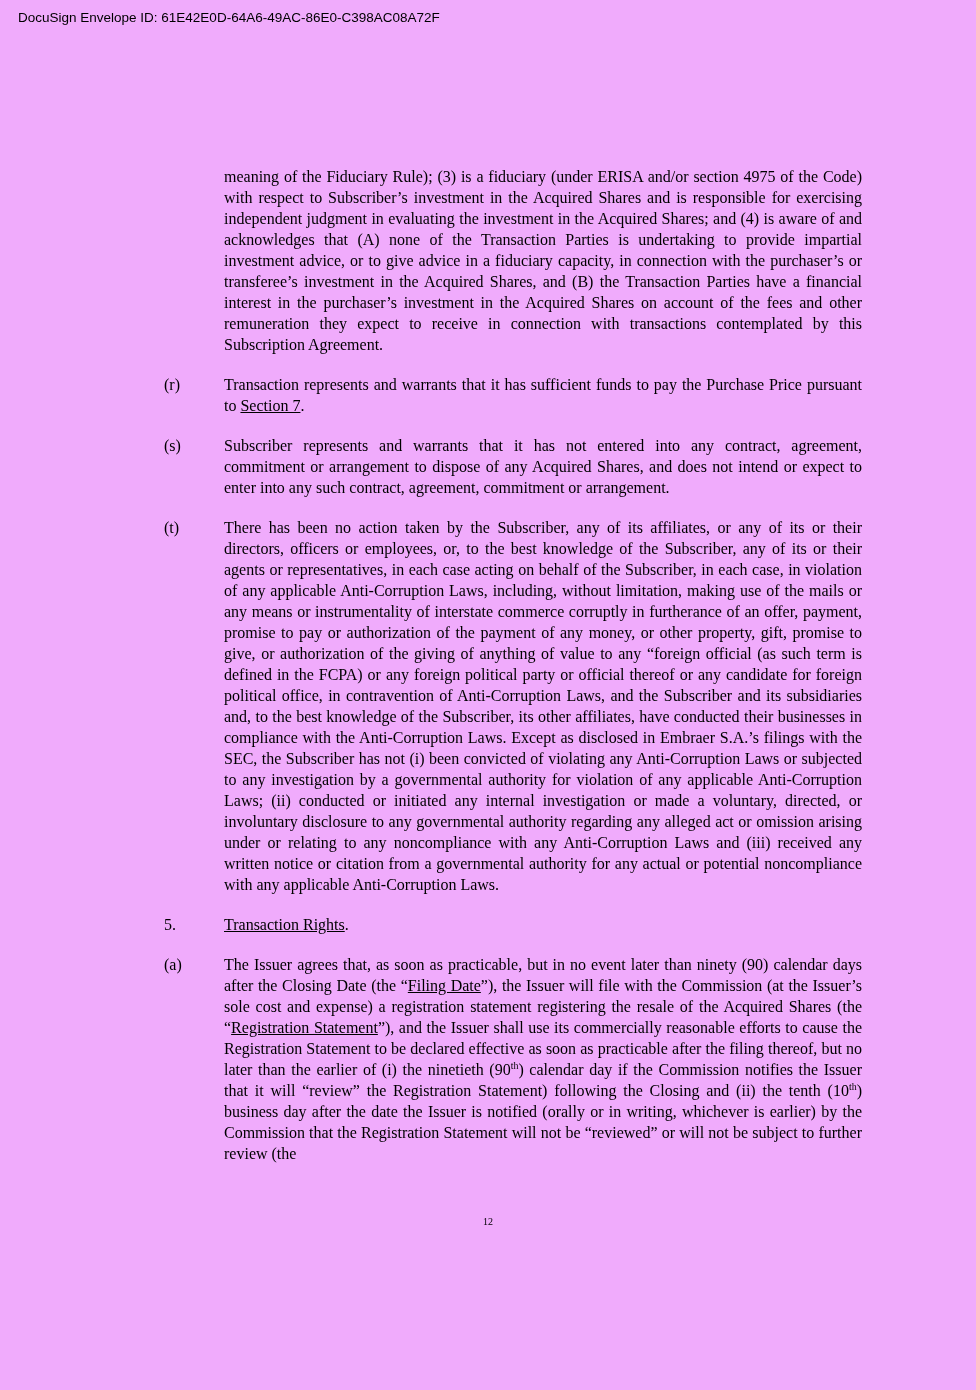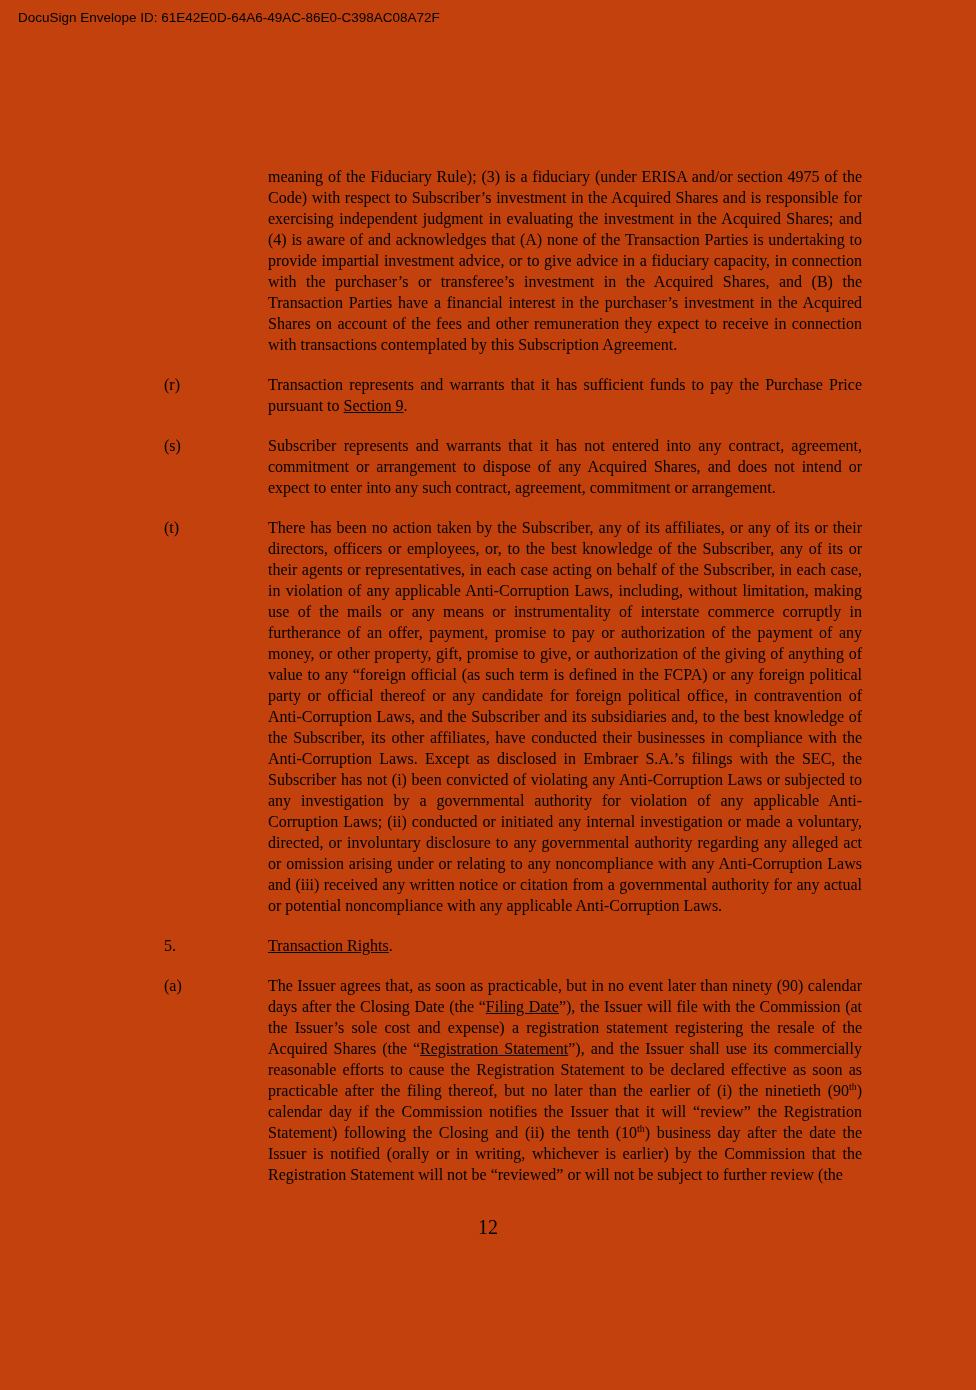--- a/index.html
+++ b/index.html
@@ -4,21 +4,21 @@
 <style>
   html, body {
     margin: 0;
     padding: 0;
     background: #ffffff;
   }
   .page {
     position: relative;
     width: 976px;
     height: 1390px;
-    background: #c2410c;
+    background: #f0abfc;
     overflow: hidden;
     font-family: "Liberation Serif", serif;
     color: #000000;
   }
   .docusign-header {
     position: absolute;
     top: 10px;
     left: 18px;
     font-family: "Liberation Sans", sans-serif;
     font-size: 13.5px;
@@ -29,21 +29,20 @@
     position: absolute;
     top: 166px;
     left: 164px;
     width: 706px;
   }
   .para {
     display: flex;
     margin: 0 8px 19px 0;
     font-size: 16px;
     line-height: 21px;
-    gap: 44px;
   }
   .para-label {
     flex: 0 0 60px;
     width: 60px;
   }
   .para-body {
     flex: 1 1 auto;
     text-align: justify;
   }
   .para.heading .para-body {
@@ -56,37 +55,37 @@
     font-size: 0.62em;
     line-height: 0;
     vertical-align: super;
   }
   .page-number {
     position: absolute;
     top: 1216px;
     left: 0;
     right: 0;
     text-align: center;
-    font-size: 20px;
+    font-size: 10px;
   }
 </style>
 </head>
 <body>
 
 <div class="page">
   <div class="docusign-header">DocuSign Envelope ID: 61E42E0D-64A6-49AC-86E0-C398AC08A72F</div>
 
   <div class="doc-body">
       <div class="para">
         <div class="para-label"></div>
         <div class="para-body"><span>meaning of the Fiduciary Rule); (3) is a fiduciary (under ERISA and/or section 4975 of the Code) with respect to Subscriber’s investment in the Acquired Shares and is responsible for exercising independent judgment in evaluating the investment in the Acquired Shares; and (4) is aware of and acknowledges that (A) none of the Transaction Parties is undertaking to provide impartial investment advice, or to give advice in a fiduciary capacity, in connection with the purchaser’s or transferee’s investment in the Acquired Shares, and (B) the Transaction Parties have a financial interest in the purchaser’s investment in the Acquired Shares on account of the fees and other remuneration they expect to receive in connection with transactions contemplated by this Subscription Agreement.</span></div>
       </div>
       <div class="para">
         <div class="para-label">(r)</div>
-        <div class="para-body"><span>Transaction represents and warrants that it has sufficient funds to pay the Purchase Price pursuant to </span><span class="u">Section 9</span><span>.</span></div>
+        <div class="para-body"><span>Transaction represents and warrants that it has sufficient funds to pay the Purchase Price pursuant to </span><span class="u">Section 7</span><span>.</span></div>
       </div>
       <div class="para">
         <div class="para-label">(s)</div>
         <div class="para-body"><span>Subscriber represents and warrants that it has not entered into any contract, agreement, commitment or arrangement to dispose of any Acquired Shares, and does not intend or expect to enter into any such contract, agreement, commitment or arrangement.</span></div>
       </div>
       <div class="para">
         <div class="para-label">(t)</div>
         <div class="para-body"><span>There has been no action taken by the Subscriber, any of its affiliates, or any of its or their directors, officers or employees, or, to the best knowledge of the Subscriber, any of its or their agents or representatives, in each case acting on behalf of the Subscriber, in each case, in violation of any applicable Anti-Corruption Laws, including, without limitation, making use of the mails or any means or instrumentality of interstate commerce corruptly in furtherance of an offer, payment, promise to pay or authorization of the payment of any money, or other property, gift, promise to give, or authorization of the giving of anything of value to any “foreign official (as such term is defined in the FCPA) or any foreign political party or official thereof or any candidate for foreign political office, in contravention of Anti-Corruption Laws, and the Subscriber and its subsidiaries and, to the best knowledge of the Subscriber, its other affiliates, have conducted their businesses in compliance with the Anti-Corruption Laws. Except as disclosed in Embraer S.A.’s filings with the SEC, the Subscriber has not (i) been convicted of violating any Anti-Corruption Laws or subjected to any investigation by a governmental authority for violation of any applicable Anti-Corruption Laws; (ii) conducted or initiated any internal investigation or made a voluntary, directed, or involuntary disclosure to any governmental authority regarding any alleged act or omission arising under or relating to any noncompliance with any Anti-Corruption Laws and (iii) received any written notice or citation from a governmental authority for any actual or potential noncompliance with any applicable Anti-Corruption Laws.</span></div>
       </div>
       <div class="para heading">

